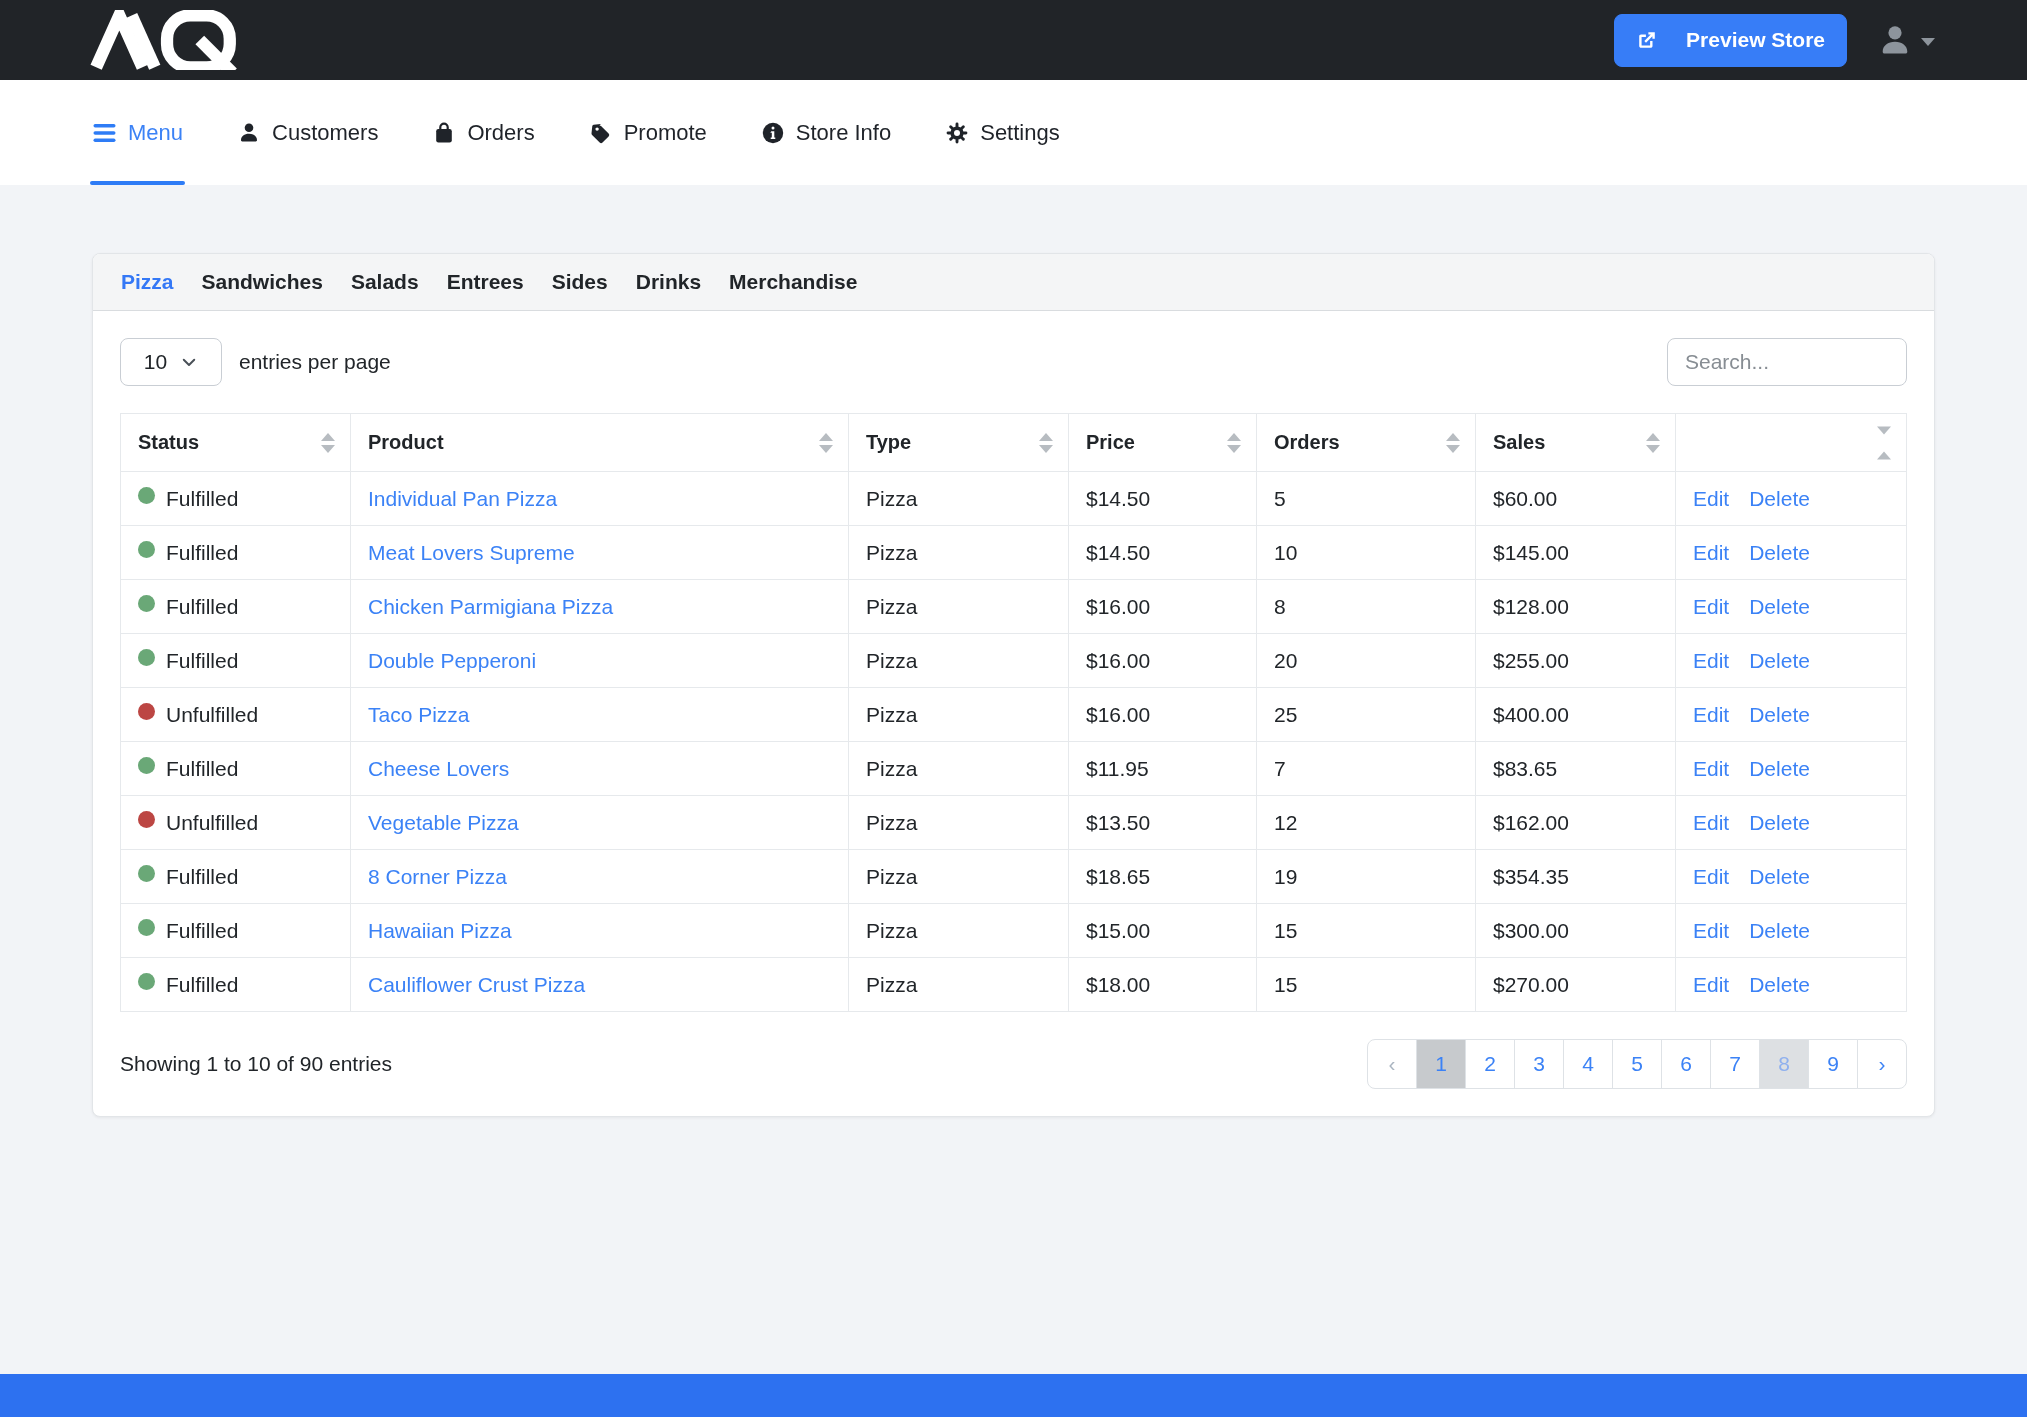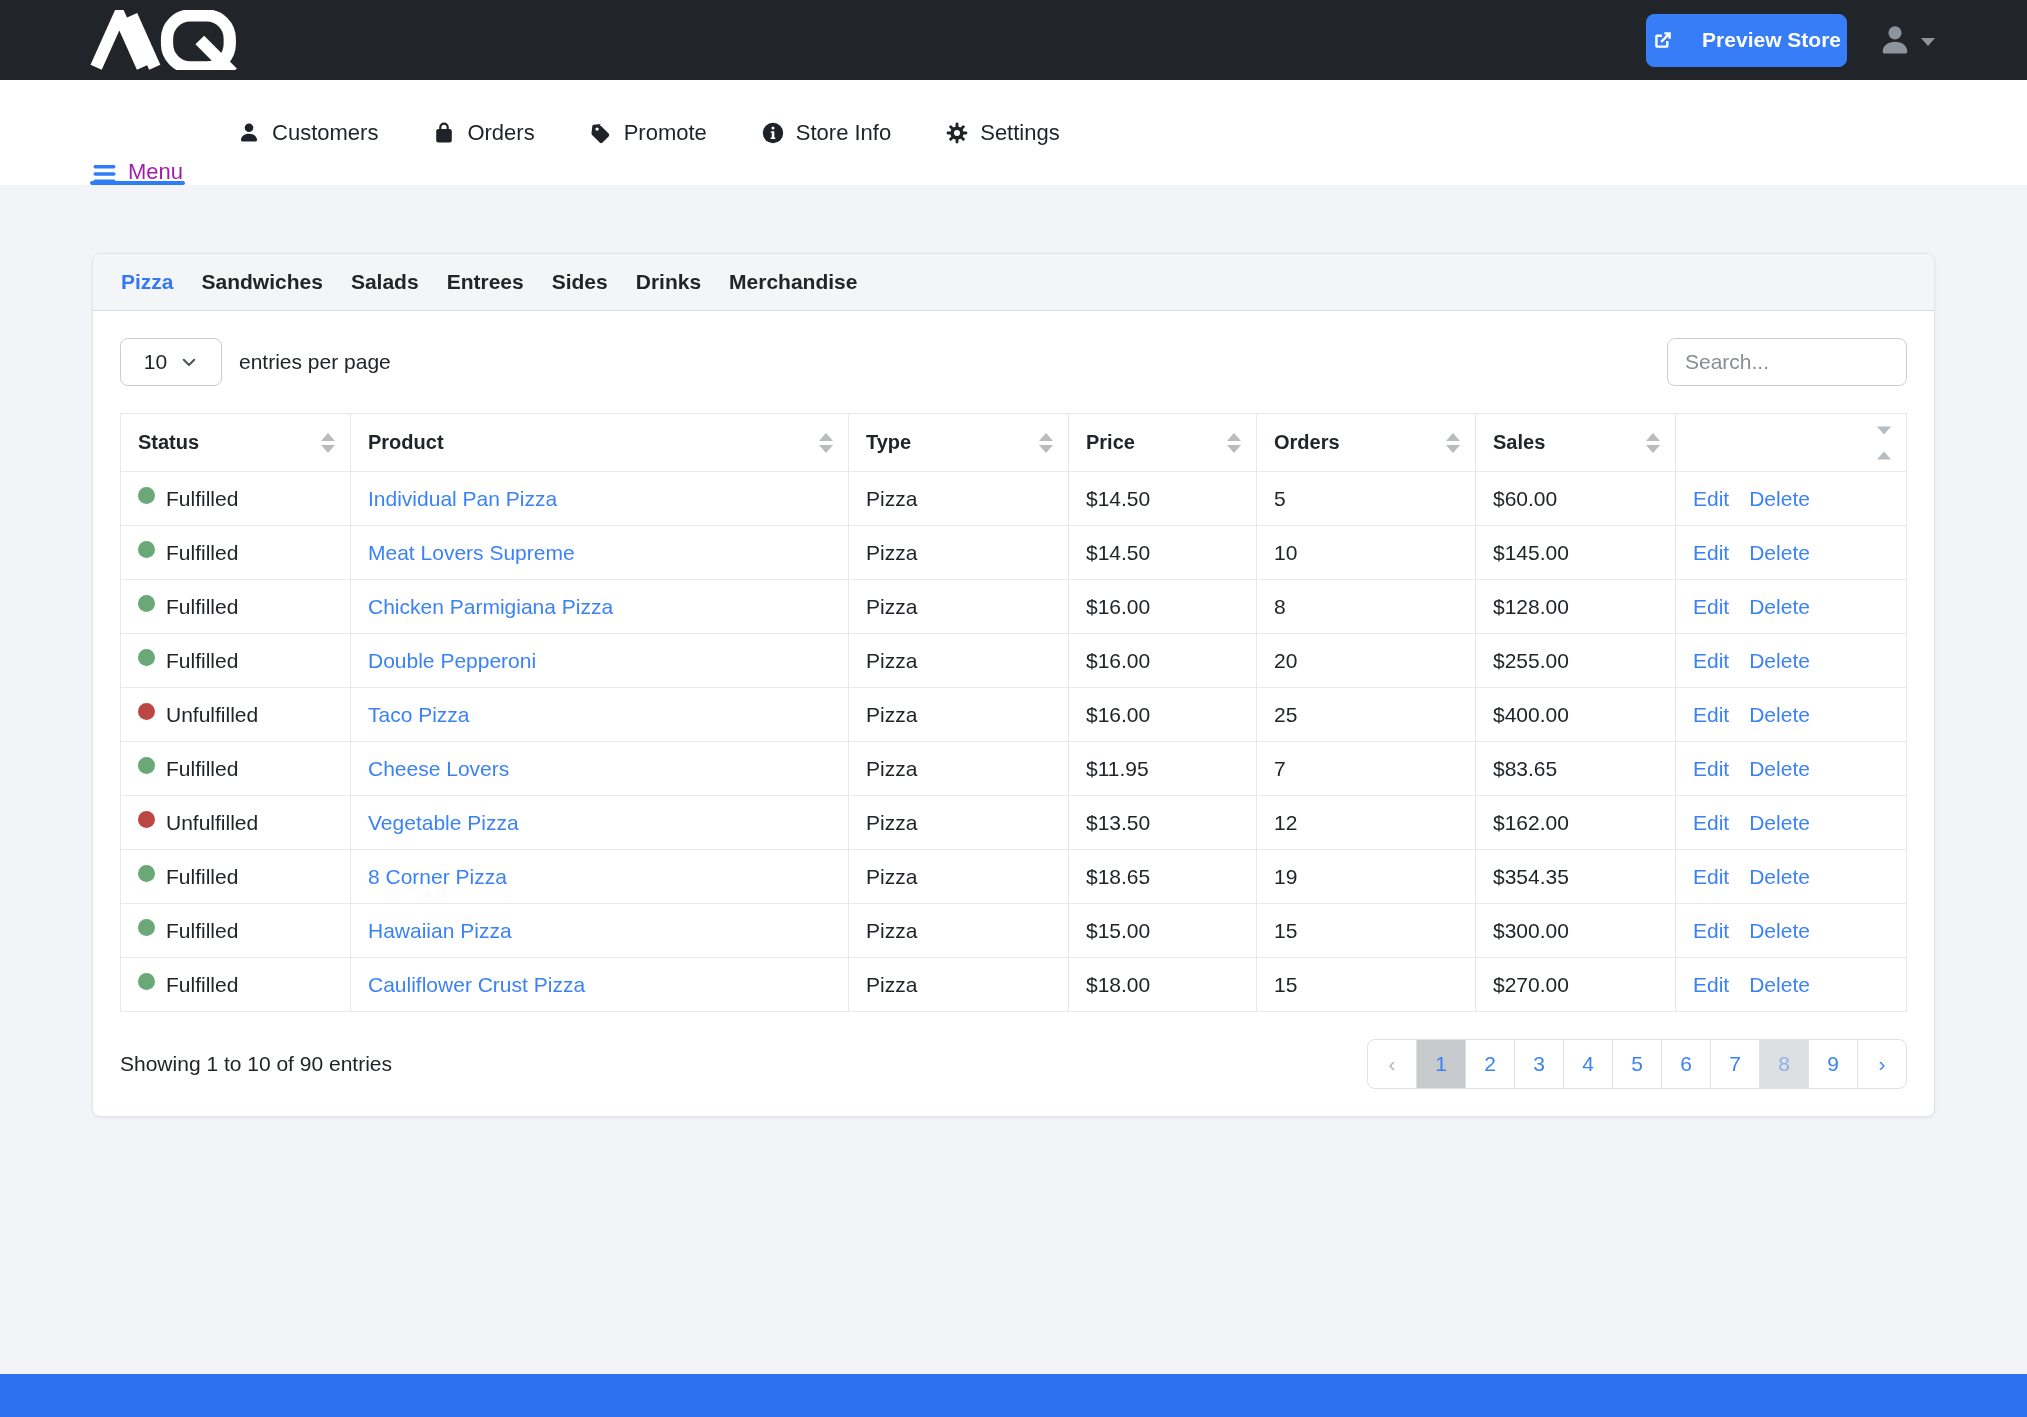--- a/index.html
+++ b/index.html
@@ -17,41 +17,41 @@
     height:80px; background:#212428;
     display:flex; align-items:center;
     padding:0 92px 0 90px;
   }
   .logo { display:flex; align-items:center; }
   .topbar-right { margin-left:auto; display:flex; align-items:center; gap:30px; }
   .btn-preview {
     display:flex; align-items:center; gap:28px;
     background:#377df7; border:1px solid #377df7;
     color:#fff; font-size:21px; font-weight:600;
-    height:53px; padding:0 5px; border-radius:8px;
+    height:53px; padding:0 21px; border-radius:8px;
     font-family:"Liberation Sans", sans-serif; cursor:pointer;
   }
   .user-menu { display:flex; align-items:center; gap:8px; color:#8d949c; cursor:pointer; }
   .caret-down {
     width:0; height:0; margin-top:3px;
     border-left:7px solid transparent; border-right:7px solid transparent;
     border-top:8px solid #8d949c;
   }
   
   .navbar {
     background:#fff; height:105px;
     display:flex; align-items:stretch; gap:54px;
     padding:0 92px;
   }
   .nav-item {
     display:flex; align-items:center; gap:11px;
     font-size:22px; font-weight:500; color:#1f2329;
     position:relative; cursor:pointer;
   }
-  .nav-item.active { color:#a21caf;align-items:flex-end; }
+  .nav-item.active { color:#3b82f6; }
   .nav-item.active::after {
     content:""; position:absolute; left:-2px; right:-2px; bottom:0;
     height:4px; background:#2e7cf6; border-radius:3px;
   }
   .icon { display:inline-flex; align-items:center; }
   .icon svg { display:block; }
   
   .card {
     margin:68px 92px 0 92px;
     background:#fff;

